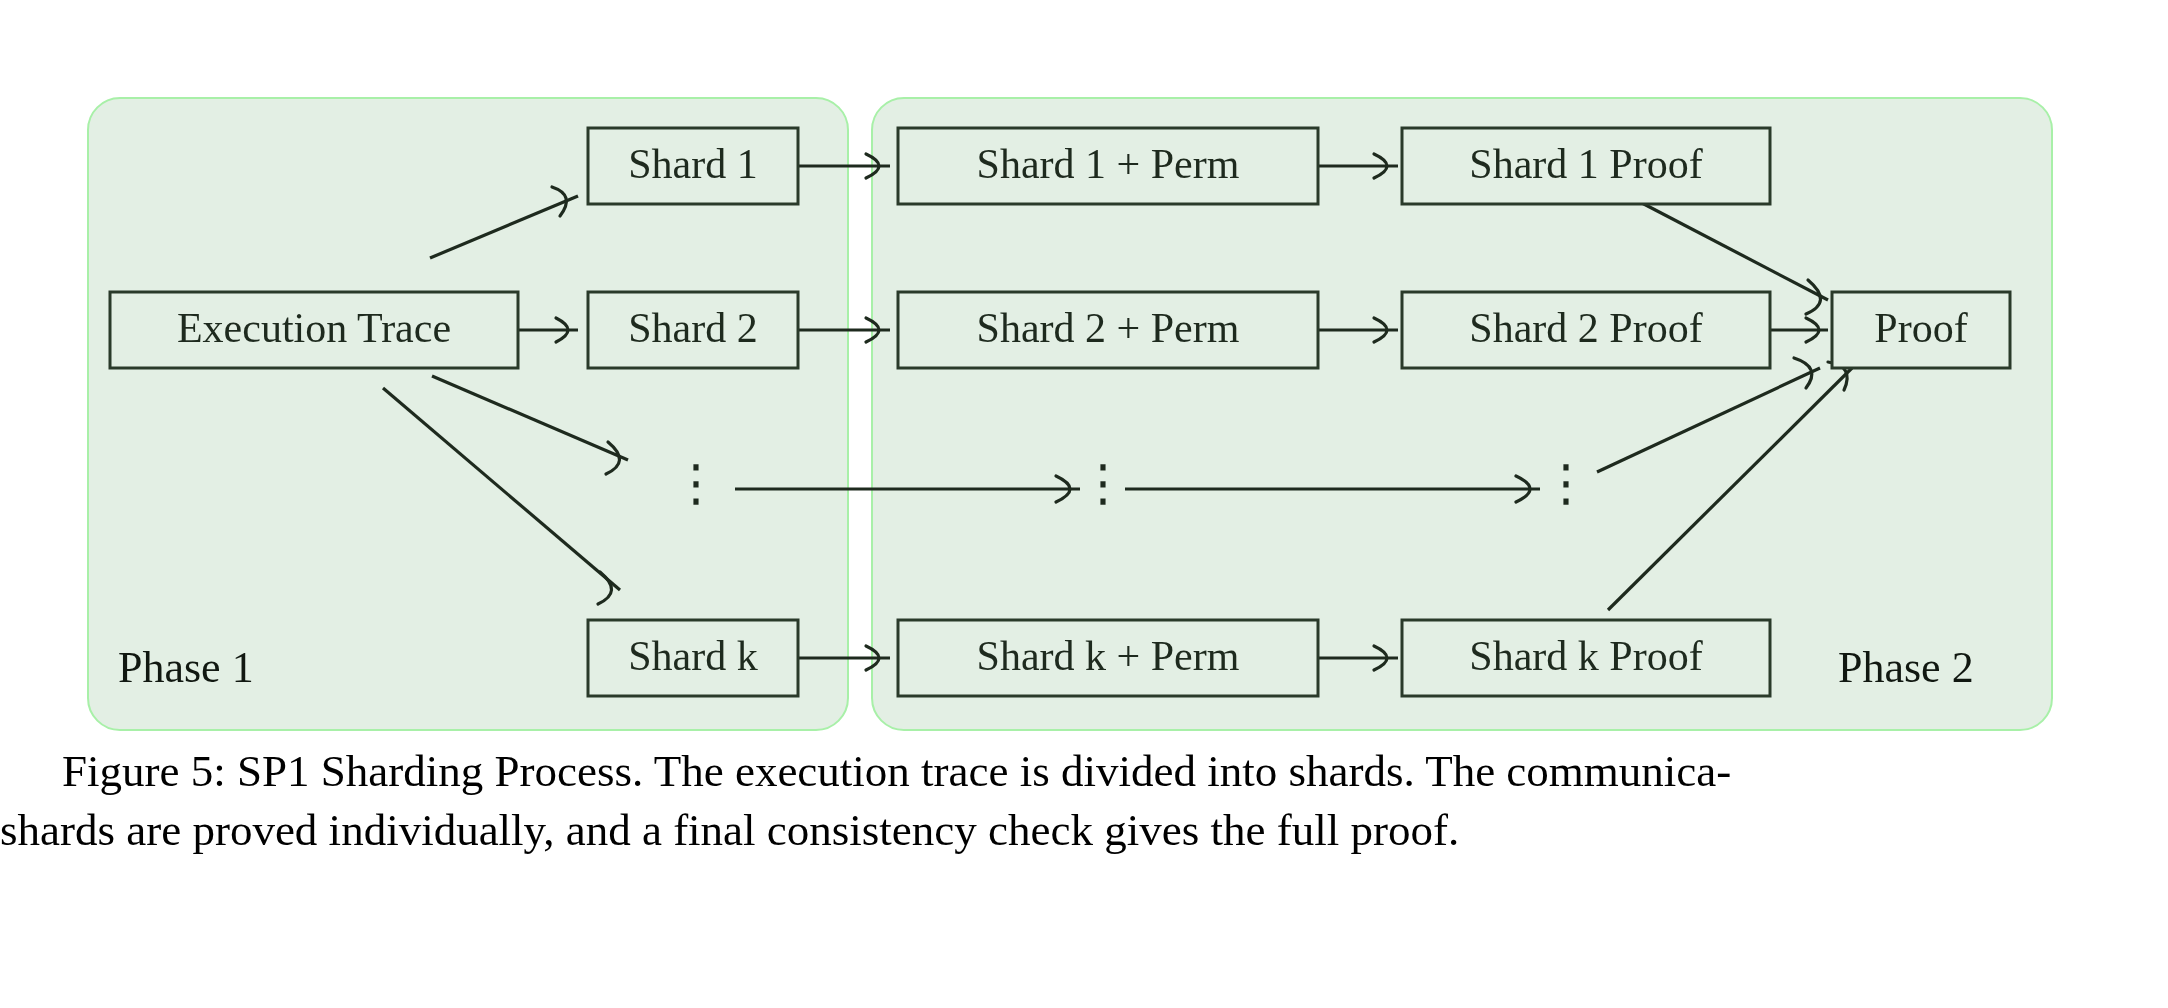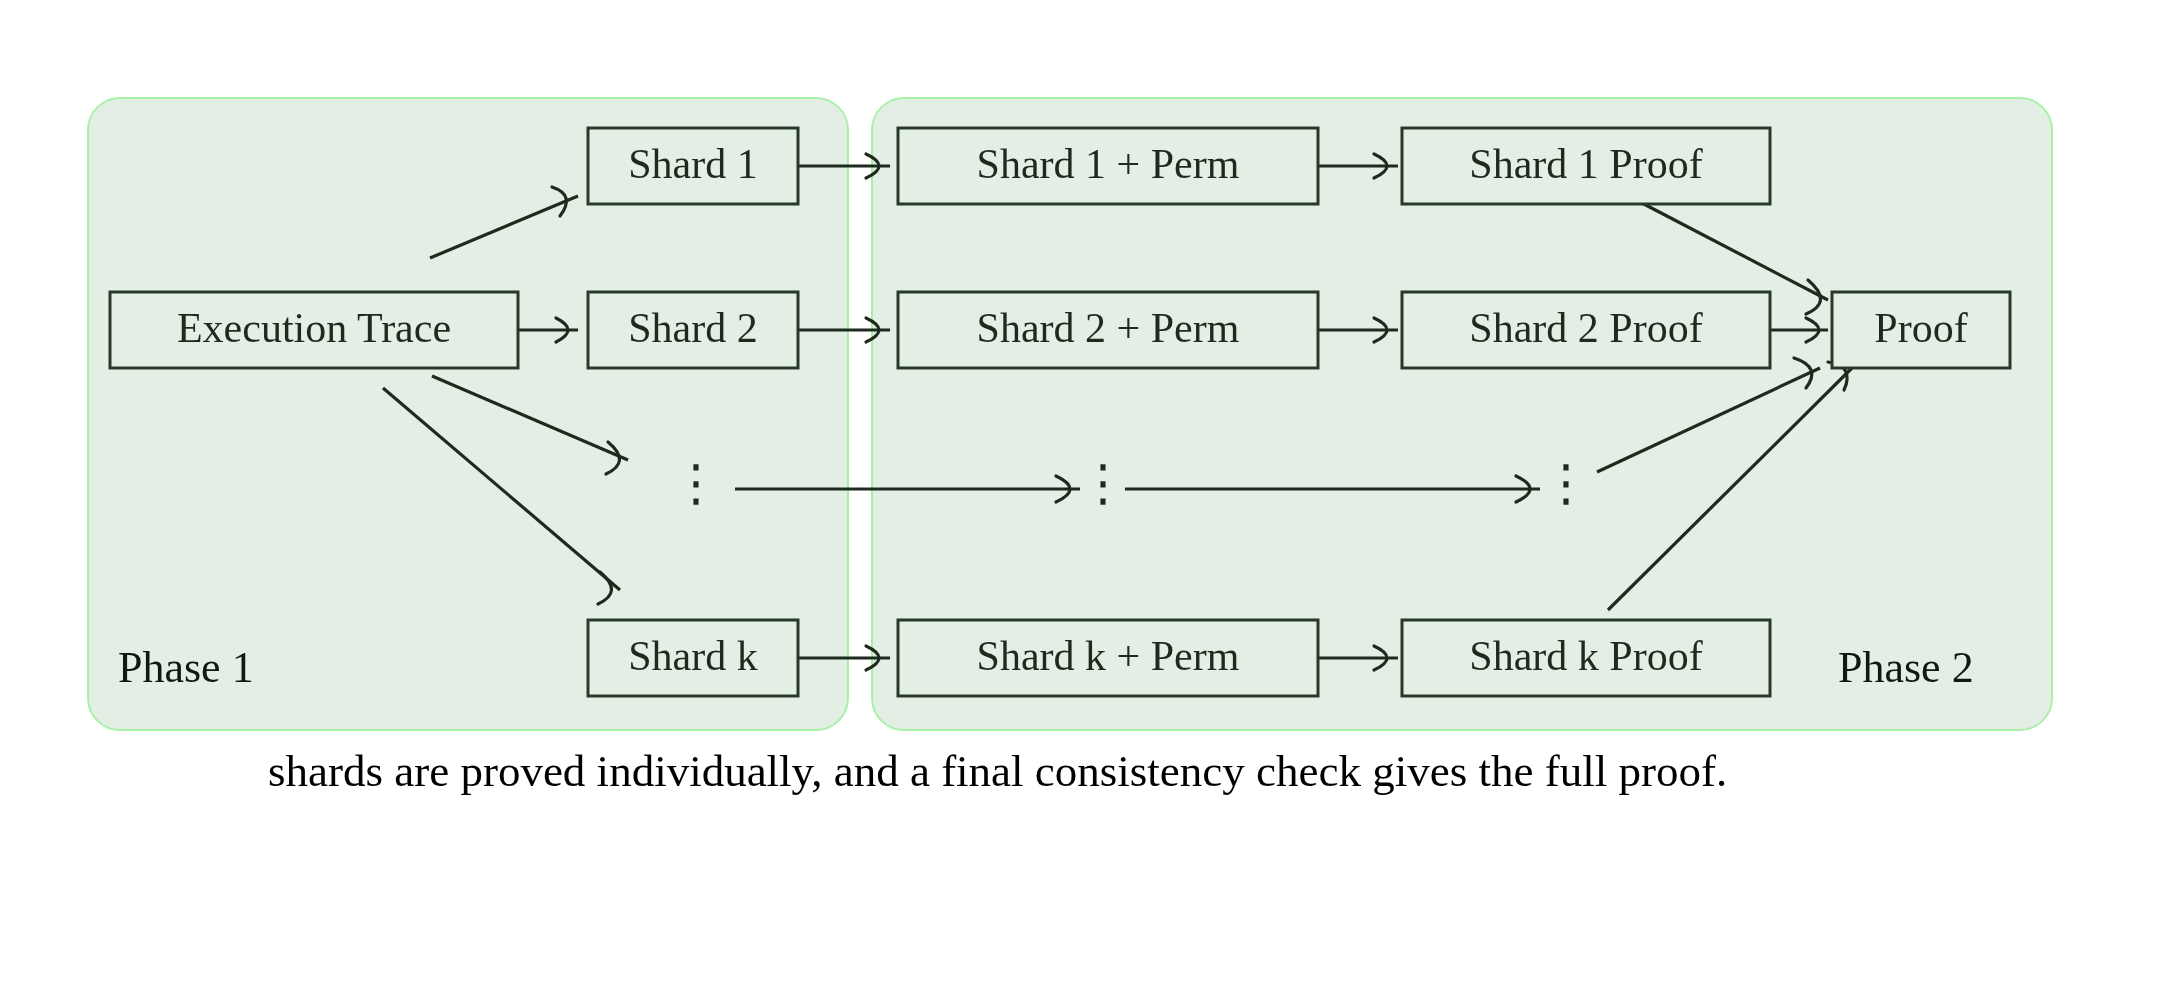--- a/index.html
+++ b/index.html
@@ -72,21 +72,21 @@
     font-family: "Liberation Serif", "DejaVu Serif", serif;
     font-size: 45px;
     line-height: 1.30;
     color: #000000;
   }
   .cap-line {
     white-space: pre;
   }
   .cap-line-1 { margin-left: 62px; }
   .cap-line-2 { margin-left: 268px; }
-  .cap-line-3 { margin-left: 268px; }
+  .cap-line-3 { }
 </style>
 </head>
 <body>
 
 <div id="page">
 
   <svg id="figure-svg" viewBox="0 0 2168 740">
 
     <rect class="panel-rect" x="88" y="98" width="760" height="632" rx="32" ry="32"></rect>
     <rect class="panel-rect" x="872" y="98" width="1180" height="632" rx="32" ry="32"></rect>
@@ -238,16 +238,17 @@
     <g>
       <rect class="node-box" x="1832" y="292" width="178" height="76"></rect>
       <text class="node-label" x="1921" y="332">Proof</text>
     </g>
 
     <text class="phase-label" x="1838" y="672">Phase 2</text>
 
   </svg>
 
   <div id="caption">
+    <div class="cap-line cap-line-1">Figure 5: SP1 Sharding Process. The execution trace is divided into shards. The communica-</div>
     <div class="cap-line cap-line-3">shards are proved individually, and a final consistency check gives the full proof.</div>
   </div>
 
 </div>
 
 </body></html>

